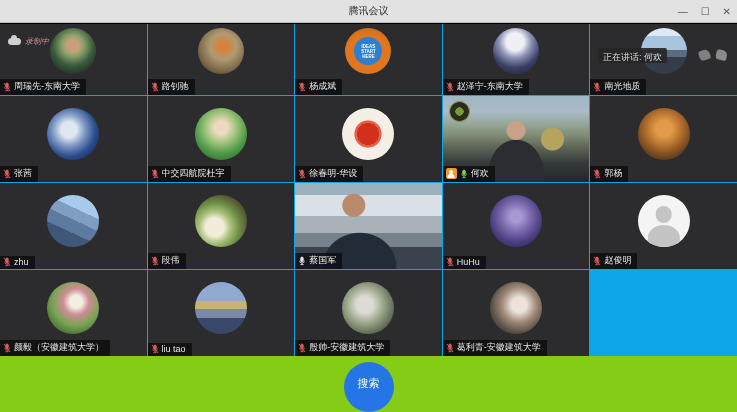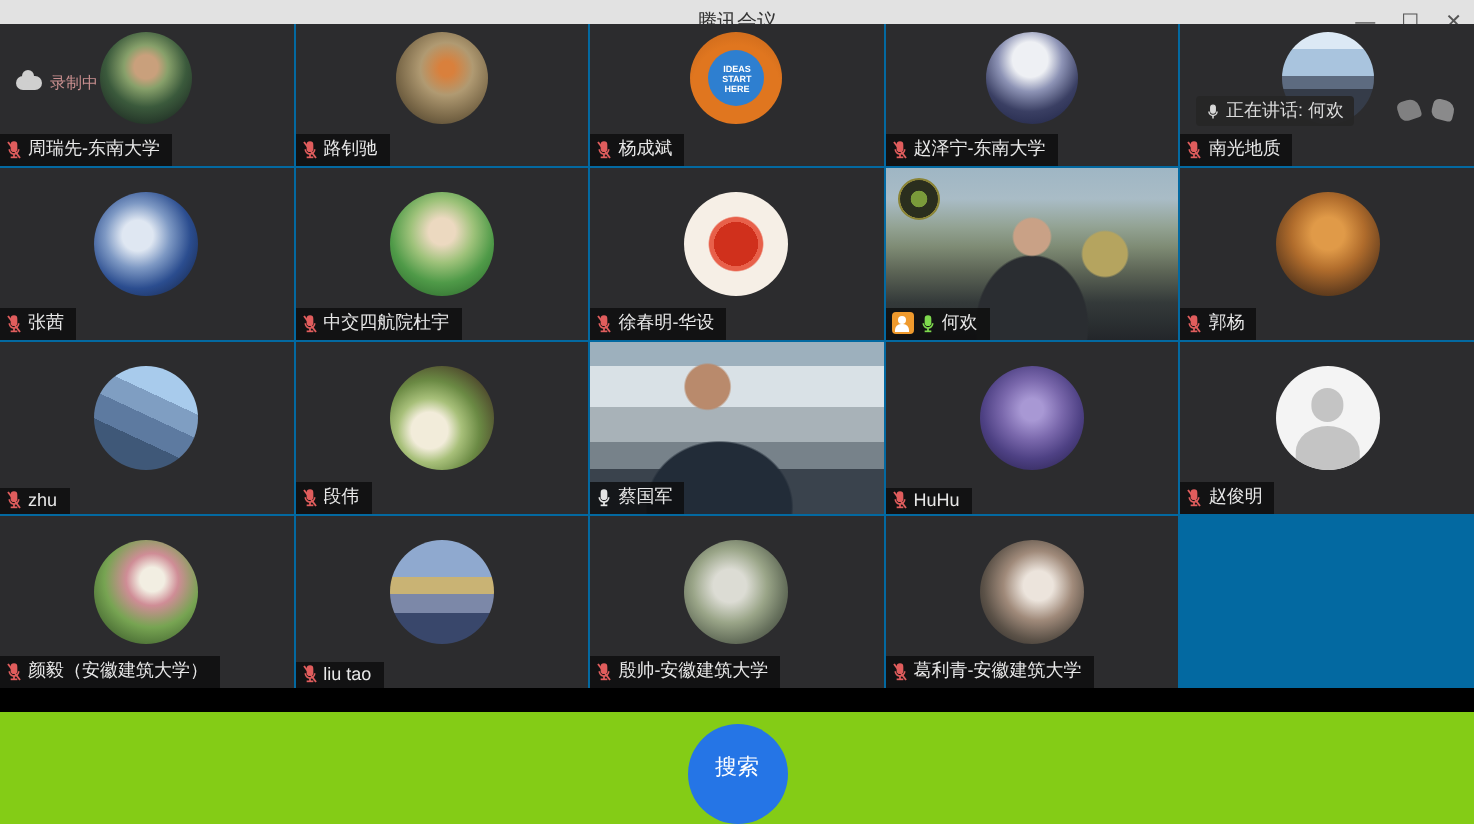--- a/index.html
+++ b/index.html
@@ -7,23 +7,23 @@
   .app{position:relative;width:737px;height:412px;background:#000;overflow:hidden;}
 
   
   .titlebar{position:relative;height:23px;background:#e2e2e2;border-bottom:1px solid #b9b9b9;
             display:flex;align-items:center;justify-content:center;}
   .titlebar .title{font-size:10px;color:#333;}
   .win-controls{position:absolute;right:6px;top:0;height:23px;display:flex;align-items:center;gap:13px;}
   .win-controls span{font-size:10px;color:#555;cursor:default;line-height:1;}
 
   
-  .grid{position:absolute;top:12px;left:0;width:737px;height:332px;display:grid;
+  .grid{position:absolute;top:24px;left:0;width:737px;height:332px;display:grid;
         grid-template-columns:repeat(5,1fr);grid-template-rows:71px 86px 86px 86px;
-        gap:1px;background:#0369a1;}
+        gap:1px;background:#0ea5e9;}
   .tile{position:relative;background:#2c2c2e;overflow:hidden;}
   .tile.video{background-size:cover;}
   .avatar{position:absolute;left:50%;transform:translateX(-50%);top:12px;width:52px;height:52px;
           border-radius:50%;display:flex;align-items:center;justify-content:center;}
   .r1 .avatar{top:4px;width:46px;height:46px;}
   .avatar .badge{width:28px;height:28px;border-radius:50%;display:flex;align-items:center;justify-content:center;
                  text-align:center;color:#fff;font-size:4.5px;line-height:5px;font-weight:bold;padding:2px;}
   .avatar .person{position:relative;width:100%;height:100%;border-radius:50%;overflow:hidden;}
   .avatar .person:before{content:"";position:absolute;left:50%;top:22%;width:32%;height:32%;
           transform:translateX(-50%);border-radius:50%;background:#c4c4c4;}
@@ -41,24 +41,24 @@
   .hand-badge:after{content:"";position:absolute;left:50%;bottom:1px;width:7px;height:4px;
                     border-radius:3px 3px 0 0;background:#fff;transform:translateX(-50%);}
   .tile .logo-badge{display:none;position:absolute;left:6px;top:5px;width:21px;height:21px;border-radius:50%;
               background:radial-gradient(circle at 50% 50%, #7a9a3a 0 30%, #2a2e1e 32% 70%, #c8b24a 72% 100%);
               border:1px solid #8a8436;}
 
   
   .recording{position:absolute;left:8px;top:36px;display:flex;align-items:center;gap:4px;z-index:5;}
   .cloud-icon{width:13px;height:7px;background:#cfcfcf;border-radius:6px;position:relative;}
   .cloud-icon:before{content:"";position:absolute;left:3px;top:-3px;width:6px;height:6px;border-radius:50%;background:#cfcfcf;}
-  .recording .rec-text{font-size:8px;color:#c98f8f;}
+  .recording .rec-text{font-size:8px;color:#c98f8f;font-style:italic;}
 
   .speaking{position:absolute;left:598px;top:48px;height:15px;display:flex;align-items:center;gap:3px;
-            background:rgba(38,38,38,0.92);border-radius:2px;padding:0 5px;z-index:6;}
+            background:rgba(38,38,38,0.92);border-radius:2px;padding:0 5px;z-index:6;flex-direction:column;}
   .speaking .sp-text{font-size:9px;color:#dcdcdc;white-space:nowrap;}
   .reactions{position:absolute;left:699px;top:50px;display:flex;gap:6px;z-index:6;}
   .reaction-hand{width:11px;height:10px;background:#8f8f8f;border-radius:3px 5px 2px 4px;transform:rotate(-18deg);opacity:.85;}
   .reaction-hand.h2{transform:rotate(14deg);background:#9b9b9b;}
 
   
   .bottombar{position:absolute;left:0;top:356px;width:737px;height:56px;background:#84cc16;}
   .search-btn{position:absolute;left:50%;top:6px;transform:translateX(-50%);width:50px;height:50px;
               border-radius:50%;border:none;background:#2575e6;color:#fff;font-size:11px;cursor:pointer;
               display:flex;align-items:center;justify-content:center;padding-bottom:8px;}

